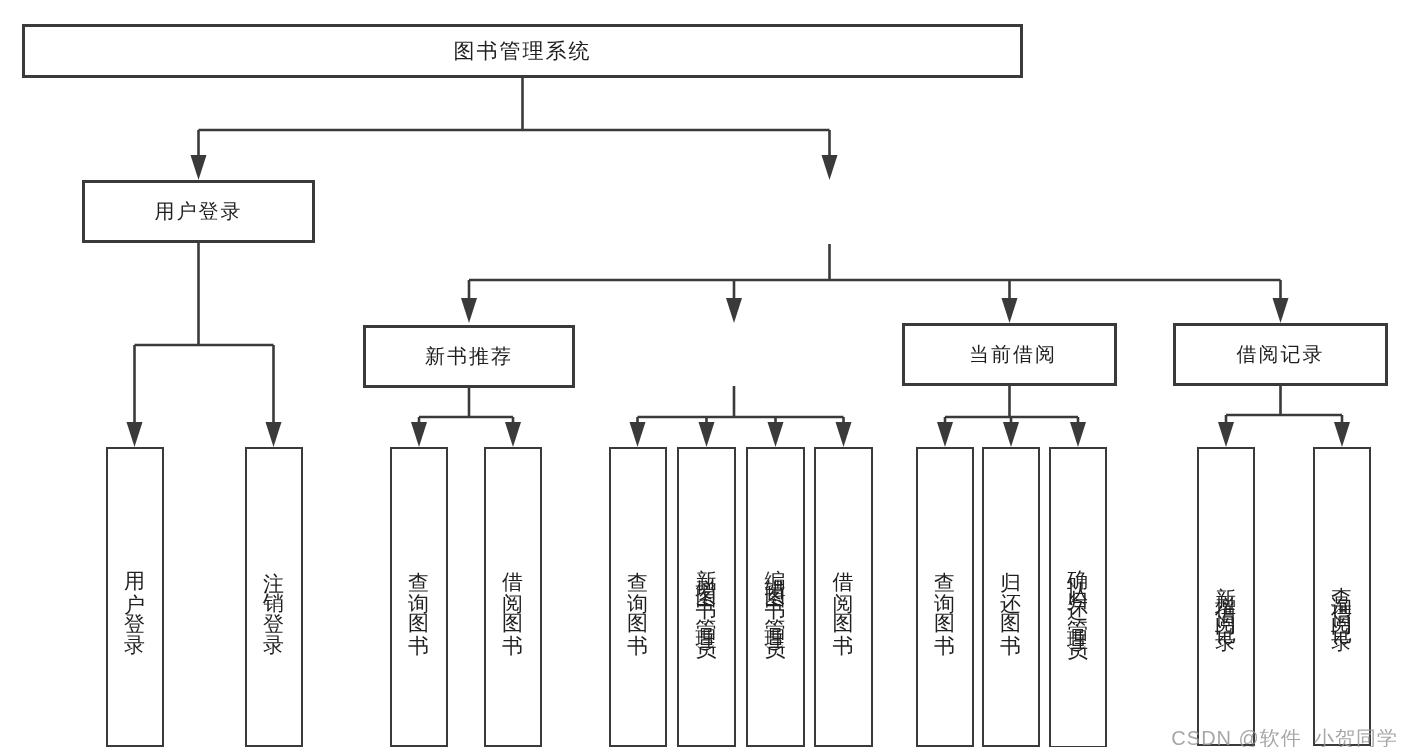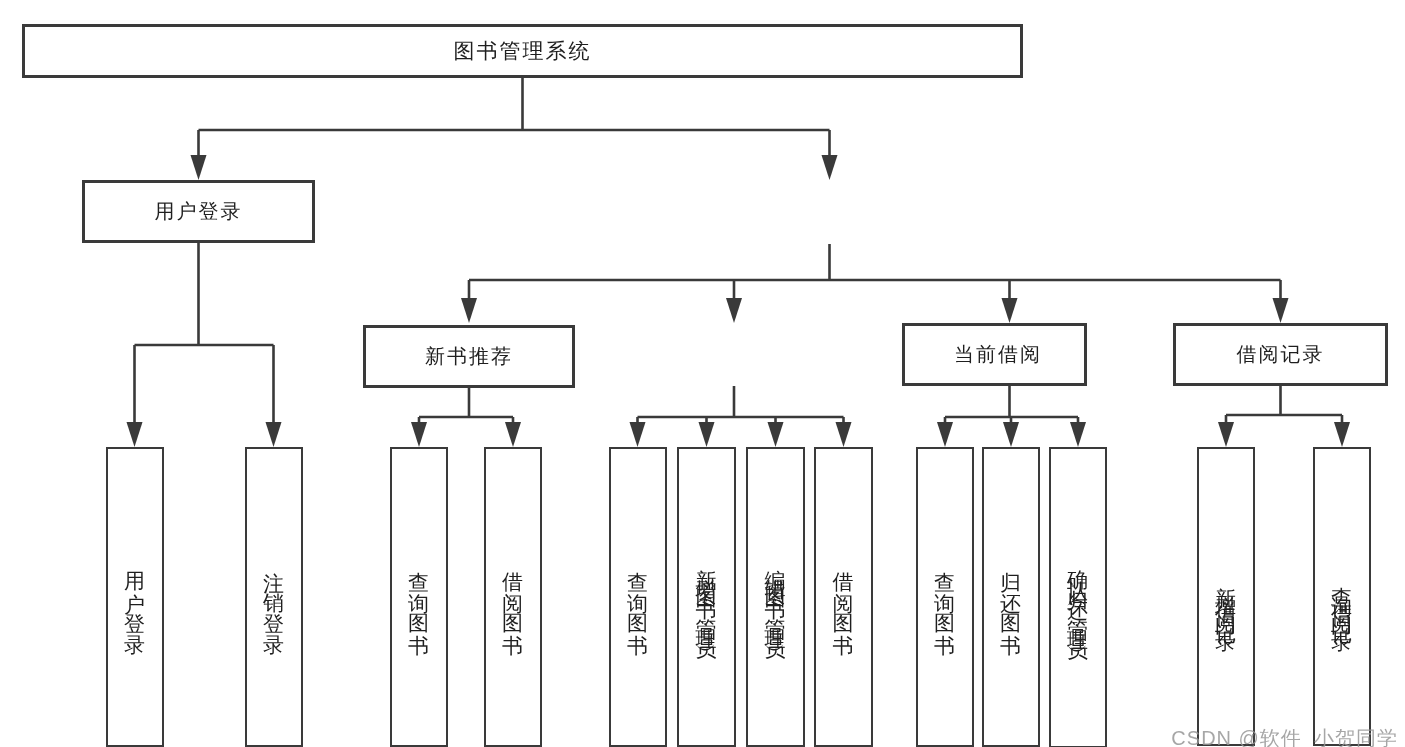--- a/index.html
+++ b/index.html
@@ -106,21 +106,21 @@
     <span>图书管理系统</span>
   </div>
 
   <div class="box" style="left:82px;top:170px;width:233px;height:63px;">
     <span>用户登录</span>
   </div>
 
   <div class="box" style="left:363px;top:315px;width:212px;height:63px;">
     <span>新书推荐</span>
   </div>
-  <div class="box" style="left:902px;top:313px;width:185px;height:63px;padding-left:7px;">
+  <div class="box" style="left:902px;top:313px;width:215px;height:63px;padding-left:7px;">
     <span>当前借阅</span>
   </div>
   <div class="box" style="left:1173px;top:313px;width:215px;height:63px;">
     <span>借阅记录</span>
   </div>
 
   <div class="leaf" style="left:106px;top:437px;width:58px;height:300px;">
     <span class="vtext ls4">用户登录</span>
   </div>
   <div class="leaf" style="left:245px;top:437px;width:58px;height:300px;">

